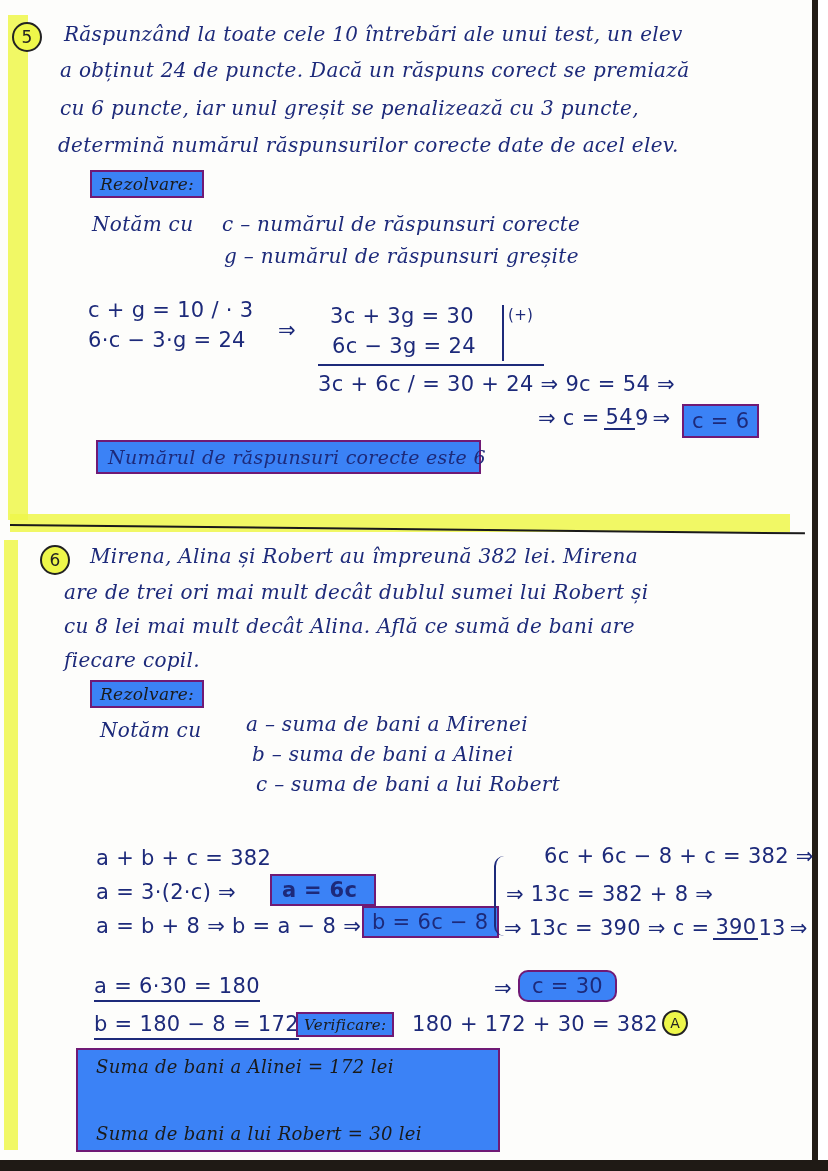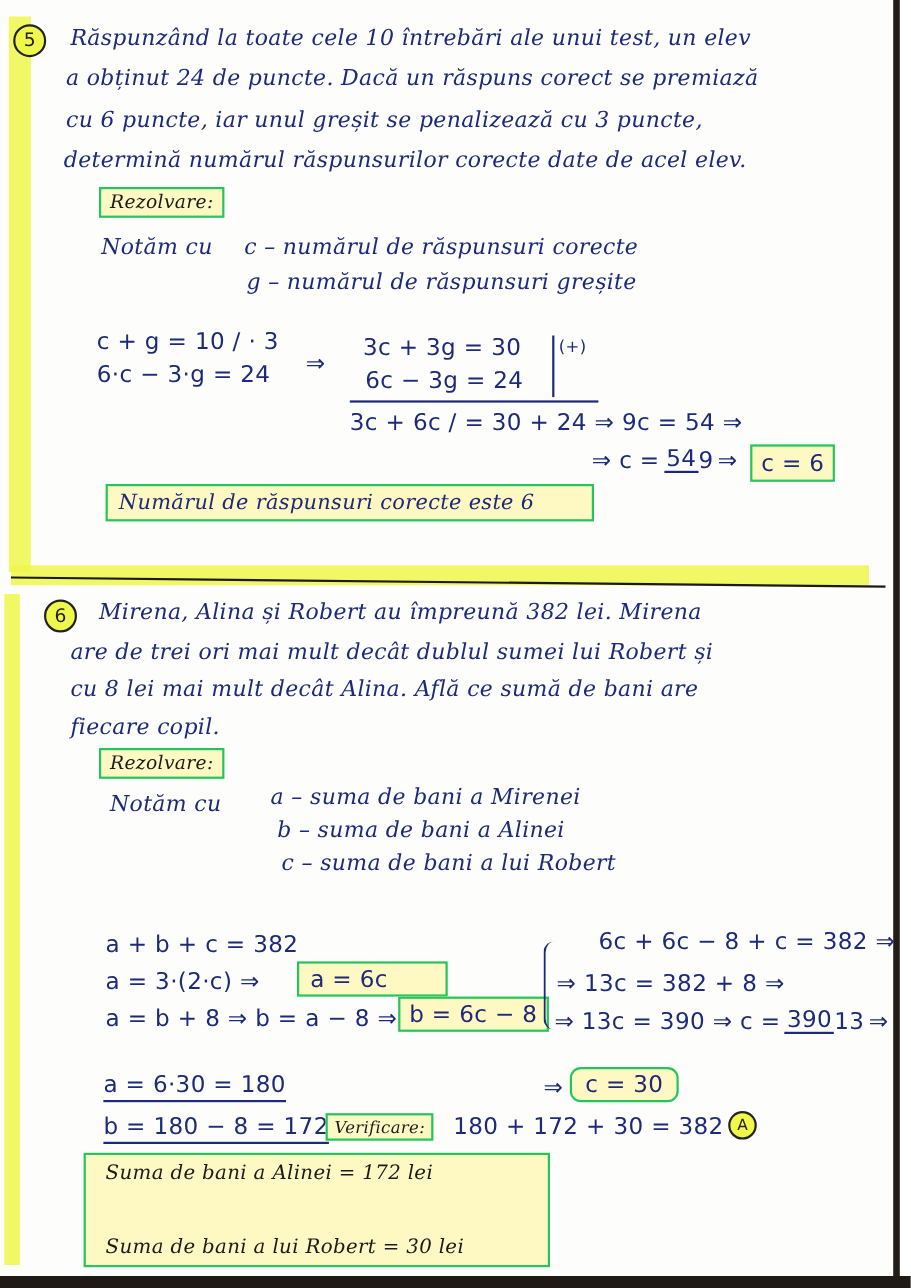--- a/index.html
+++ b/index.html
@@ -40,21 +40,21 @@
     font-size: 20px; color: #1d2a7a; letter-spacing: .3px;
   }
   .hand.math { font-family: "DejaVu Sans", sans-serif; font-style: normal; font-size: 21px; }
   .num-circle {
     position: absolute; width: 26px; height: 26px; border-radius: 50%;
     border: 2px solid #222; background: #eef74a;
     font-family: "DejaVu Sans", sans-serif; font-size: 17px; color: #222;
     display: flex; align-items: center; justify-content: center;
   }
   .box {
-    position: absolute; border: 2px solid #22c55e; background: #fef9c3;
+    position: absolute; border: 2px solid #701a75; background: #3b82f6;
     box-sizing: border-box;
   }
   .box .hand { position: static; }
   .uline { border-bottom: 2px solid #1d2a7a; padding-bottom: 2px; }
   .frac { display: inline-flex; flex-direction: row; align-items: center; vertical-align: middle; line-height: 1; font-size: 17px; }
   .frac .n { border-bottom: 2px solid #1d2a7a; padding: 0 2px; }
   .brace {
     position: absolute; border-left: 2px solid #1d2a7a; border-radius: 10px 0 0 10px;
     width: 10px;
   }
@@ -102,42 +102,42 @@
   <span class="frac hand math" style="position:static;">
     <span class="n">54</span>
     <span>9</span>
   </span>
   <span class="hand math" style="position:static;">⇒</span>
 </div>
 <div class="box" style="left:682px;top:404px;padding:3px 8px;">
   <span class="hand math">c = 6</span>
 </div>
 
-<div class="box" style="left:96px;top:440px;padding:4px 10px;width:444px;">
+<div class="box" style="left:96px;top:440px;padding:4px 10px;width:385px;">
   <span class="hand" style="font-size:19px;">Numărul de răspunsuri corecte este 6</span>
 </div>
 
 <div class="num-circle" style="left:40px;top:545px;">6</div>
 <div class="hand" style="left:90px;top:544px;">Mirena, Alina și Robert au împreună 382 lei. Mirena</div>
 <div class="hand" style="left:64px;top:580px;">are de trei ori mai mult decât dublul sumei lui Robert și</div>
 <div class="hand" style="left:64px;top:614px;">cu 8 lei mai mult decât Alina. Află ce sumă de bani are</div>
 <div class="hand" style="left:64px;top:648px;">fiecare copil.</div>
 
 <div class="box" style="left:90px;top:680px;padding:2px 8px;">
   <span class="hand dark" style="font-size:17px;">Rezolvare:</span>
 </div>
 
 <div class="hand" style="left:100px;top:718px;">Notăm cu</div>
 <div class="hand" style="left:246px;top:712px;">a – suma de bani a Mirenei</div>
 <div class="hand" style="left:252px;top:742px;">b – suma de bani a Alinei</div>
 <div class="hand" style="left:256px;top:772px;">c – suma de bani a lui Robert</div>
 
 <div class="hand math" style="left:96px;top:846px;">a + b + c = 382</div>
 <div class="hand math" style="left:96px;top:880px;">a = 3·(2·c) ⇒</div>
-<div class="box" style="left:270px;top:874px;padding:2px 10px;width:137px;">
+<div class="box" style="left:270px;top:874px;padding:2px 10px;width:106px;font-weight:bold;">
   <span class="hand math">a = 6c</span>
 </div>
 <div class="hand math" style="left:96px;top:914px;">a = b + 8 ⇒ b = a − 8 ⇒</div>
 <div class="box" style="left:362px;top:906px;padding:2px 8px;">
   <span class="hand math">b = 6c − 8</span>
 </div>
 
 <div class="brace" style="left:494px;top:856px;height:80px;"></div>
 <div class="hand math" style="left:544px;top:844px;">6c + 6c − 8 + c = 382 ⇒</div>
 <div class="hand math" style="left:506px;top:882px;">⇒ 13c = 382 + 8 ⇒</div>

